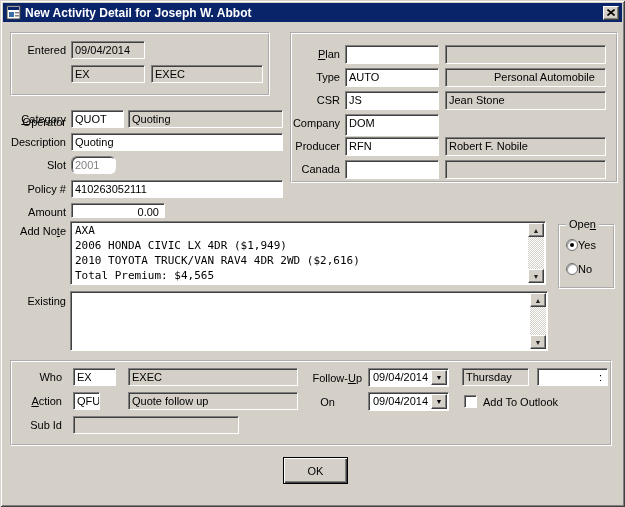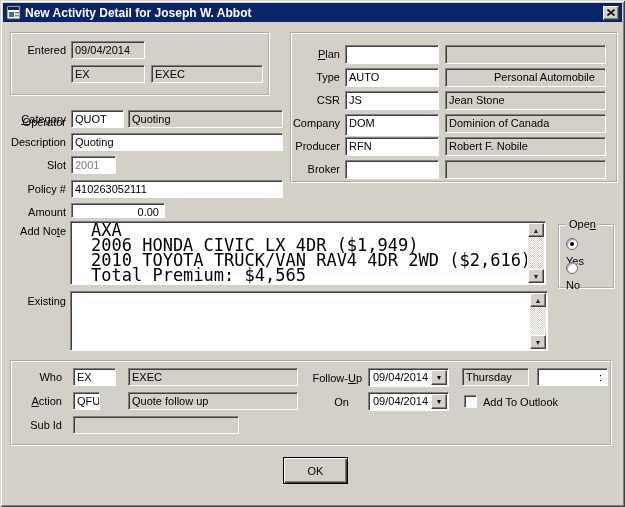--- a/index.html
+++ b/index.html
@@ -19,40 +19,40 @@
     border-color:#fff #404040 #404040 #fff; box-shadow: inset -1px -1px 0 #808080;
     display:flex; align-items:center; justify-content:center; }
   .lbl { position:absolute; white-space:nowrap; height:18px; line-height:18px; }
   .group { position:absolute; border:2px groove #fff; }
   .legend { position:absolute; top:-8px; left:6px; background:#d4d0c8; padding:0 3px; line-height:13px; }
   .field { position:absolute; line-height:13px; padding:2px 3px 0; white-space:nowrap; overflow:hidden; }
   .sunken { border:1px solid; border-color:#808080 #fff #fff #808080; box-shadow: inset 1px 1px 0 #404040; }
   .white { background:#fff; }
   .gray { background:#d4d0c8; }
   .right { text-align:right; padding-right:5px; }
-  .disabled { color:#808080; }
+  .disabled { color:#808080;border-radius:6px; }
   .combo { position:absolute; display:flex; align-items:stretch; background:#fff;
     border:1px solid; border-color:#808080 #fff #fff #808080; box-shadow: inset 1px 1px 0 #404040; }
   .combo-text { flex:1; padding:2px 0 0 4px; line-height:13px; white-space:nowrap; overflow:hidden; }
   .combo-btn { width:16px; margin:1px; background:#d4d0c8; border:1px solid;
     border-color:#fff #404040 #404040 #fff; box-shadow: inset -1px -1px 0 #808080;
     display:flex; align-items:center; justify-content:center; font-size:7px; line-height:1; }
   .textbox { position:absolute; background:#fff; border:1px solid;
     border-color:#808080 #fff #fff #808080; box-shadow: inset 1px 1px 0 #404040; display:flex; }
   .text-content { flex:1; font-family:"DejaVu Sans Mono","Liberation Mono",monospace;
-    font-size:17px; line-height:15px; white-space:pre; overflow:hidden; padding:1px 4px;margin-left:16px; }
+    font-size:11px; line-height:15px; white-space:pre; overflow:hidden; padding:1px 4px; }
   .vscroll { width:16px; display:flex; flex-direction:column; margin:1px; }
   .scroll-btn { height:14px; background:#d4d0c8; border:1px solid;
     border-color:#fff #404040 #404040 #fff; box-shadow: inset -1px -1px 0 #808080;
     display:flex; align-items:center; justify-content:center; font-size:7px; line-height:1; color:#222; }
   .scroll-track { flex:1; background-color:#d4d0c8;
     background-image:linear-gradient(45deg,#fff 25%,transparent 25%,transparent 75%,#fff 75%),
                      linear-gradient(45deg,#fff 25%,transparent 25%,transparent 75%,#fff 75%);
     background-size:2px 2px; background-position:0 0,1px 1px; }
-  .radio-row { position:absolute; display:flex; align-items:flex-start; gap:5px; height:13px;flex-direction:column; }
+  .radio-row { position:absolute; display:flex; align-items:flex-end; height:13px; }
   .radio { width:12px; height:12px; border-radius:50%; background:#fff;
     border:1px solid #707070; box-shadow: inset 1px 1px 1px #9a9a9a; position:relative; flex:none; }
   .radio.checked::after { content:""; position:absolute; left:3px; top:3px; width:4px; height:4px;
     border-radius:50%; background:#000; }
   .checkbox { position:absolute; width:13px; height:13px; background:#fff; border:1px solid;
     border-color:#808080 #fff #fff #808080; box-shadow: inset 1px 1px 0 #404040; }
   .okbtn { position:absolute; background:#d4d0c8; border:1px solid #000; color:#000;
     font-family:inherit; font-size:11px; display:flex; align-items:center; justify-content:center;
     box-shadow: inset 1px 1px 0 #fff, inset -1px -1px 0 #404040, inset -2px -2px 0 #808080; }
   u { text-decoration:underline; }
@@ -97,27 +97,26 @@
   <div class="lbl" style="right:285px; top:68px;">Type</div>
   <div class="field sunken white" style="left:345px; top:68px; width:94px; height:19px;">AUTO</div>
   <div class="field sunken gray" style="left:445px; top:68px; width:161px; height:19px;padding-left:48px;">Personal Automobile</div>
 
   <div class="lbl" style="right:285px; top:91px;">CSR</div>
   <div class="field sunken white" style="left:345px; top:91px; width:94px; height:19px;">JS</div>
   <div class="field sunken gray" style="left:445px; top:91px; width:161px; height:19px;">Jean Stone</div>
 
   <div class="lbl" style="right:285px; top:114px;">Company</div>
   <div class="field sunken white" style="left:345px; top:114px; width:94px; height:22px;">DOM</div>
-  <div class="field sunken gray" style="left:445px; top:114px; width:161px; height:19px;">Dominion of Canada</div>
 
   <div class="lbl" style="right:285px; top:137px;">Producer</div>
   <div class="field sunken gray" style="left:445px; top:137px; width:161px; height:19px;">Robert F. Nobile</div>
   <div class="field sunken white" style="left:345px; top:137px; width:94px; height:19px;">RFN</div>
 
-  <div class="lbl" style="right:285px; top:160px;">Broker</div>
+  <div class="lbl" style="right:285px; top:160px;">Canada</div>
   <div class="field sunken white" style="left:345px; top:160px; width:94px; height:19px;"></div>
   <div class="field sunken gray" style="left:445px; top:160px; width:161px; height:19px;"></div>
 
   <div class="lbl" style="right:559px; top:110px;"><u>C</u>ategory</div>
   <div class="field sunken white" style="left:71px; top:110px; width:53px; height:18px;">QUOT</div>
   <div class="field sunken gray" style="left:128px; top:110px; width:155px; height:18px;">Quoting</div>
 
   <div class="lbl" style="right:559px; top:133px;">Description</div>
   <div class="field sunken white" style="left:71px; top:133px; width:212px; height:18px;">Quoting</div>
 
@@ -189,21 +188,21 @@
   <div class="lbl" style="right:263px; top:369px;">Follow-<u>U</u>p</div>
   <div class="combo" style="left:368px; top:368px; width:81px; height:19px;">
     <span class="combo-text">09/04/2014</span>
     <span class="combo-btn">
         <span>▼</span>
       </span>
   </div>
   <div class="field sunken gray" style="left:462px; top:368px; width:67px; height:18px;">Thursday</div>
   <div class="field sunken white right" style="left:537px; top:368px; width:71px; height:18px;">:</div>
 
-  <div class="lbl" style="right:276px; top:393px;">On</div>
+  <div class="lbl" style="right:290px; top:393px;">On</div>
   <div class="combo" style="left:368px; top:392px; width:81px; height:19px;">
     <span class="combo-text">09/04/2014</span>
     <span class="combo-btn">
         <span>▼</span>
       </span>
   </div>
 
   <span class="checkbox" style="left:464px; top:395px;"></span>
   <div class="lbl" style="left:483px; top:393px;">Add To Outlook</div>
 

